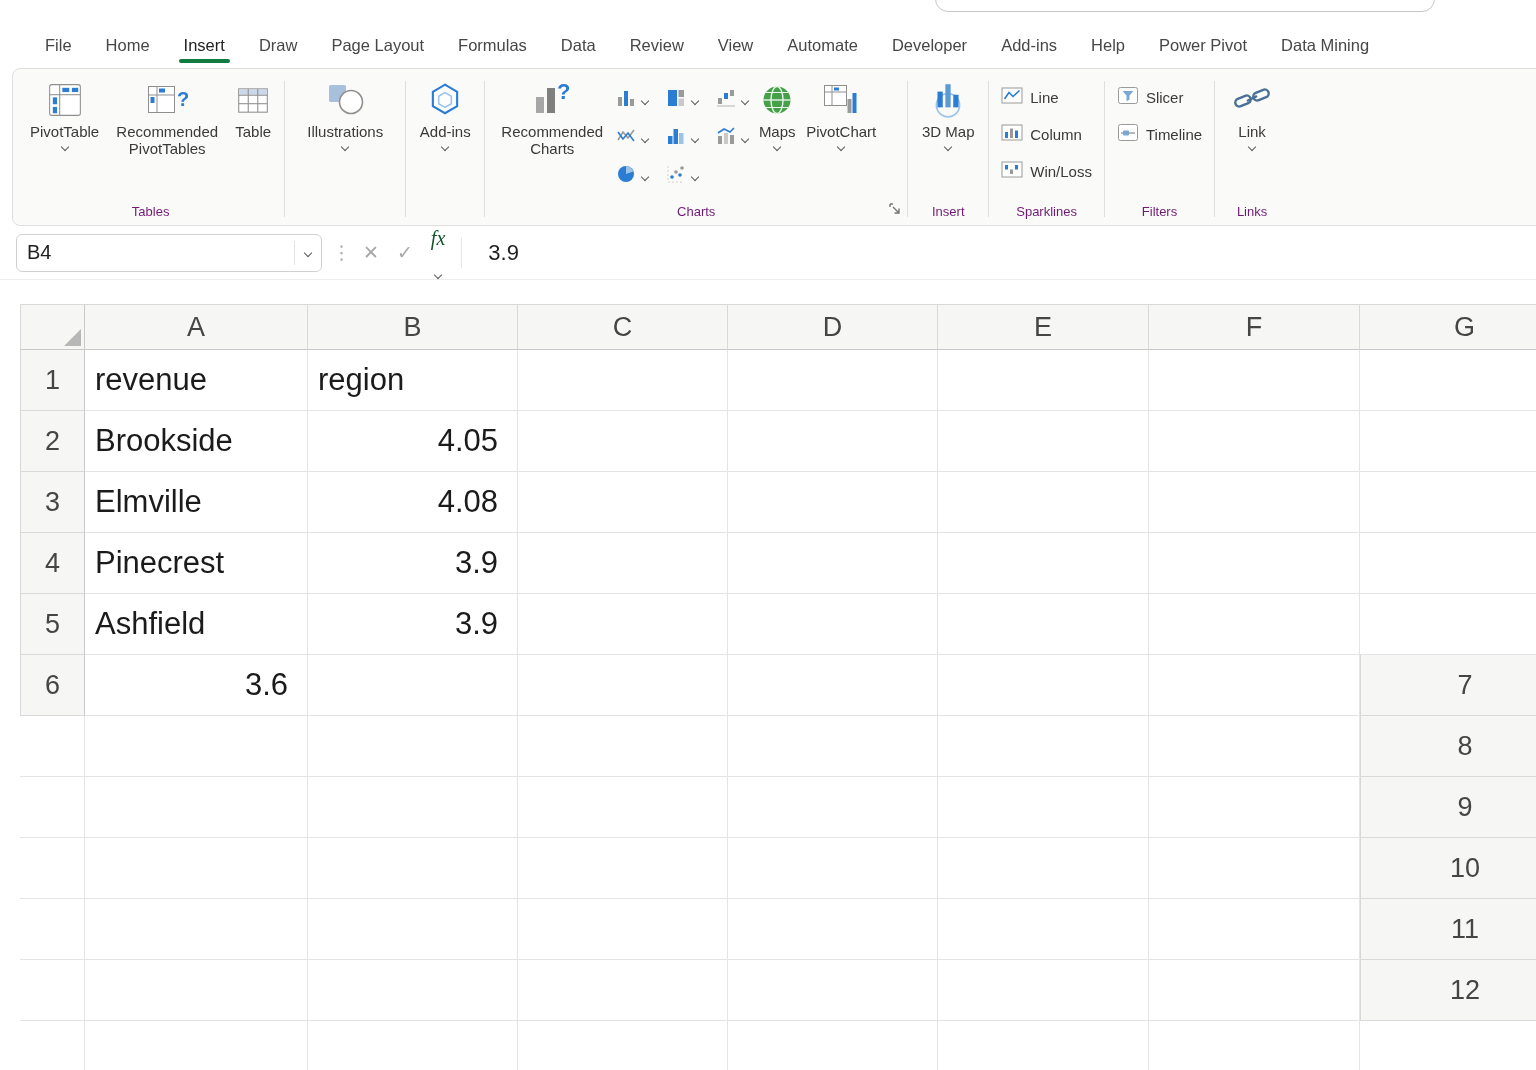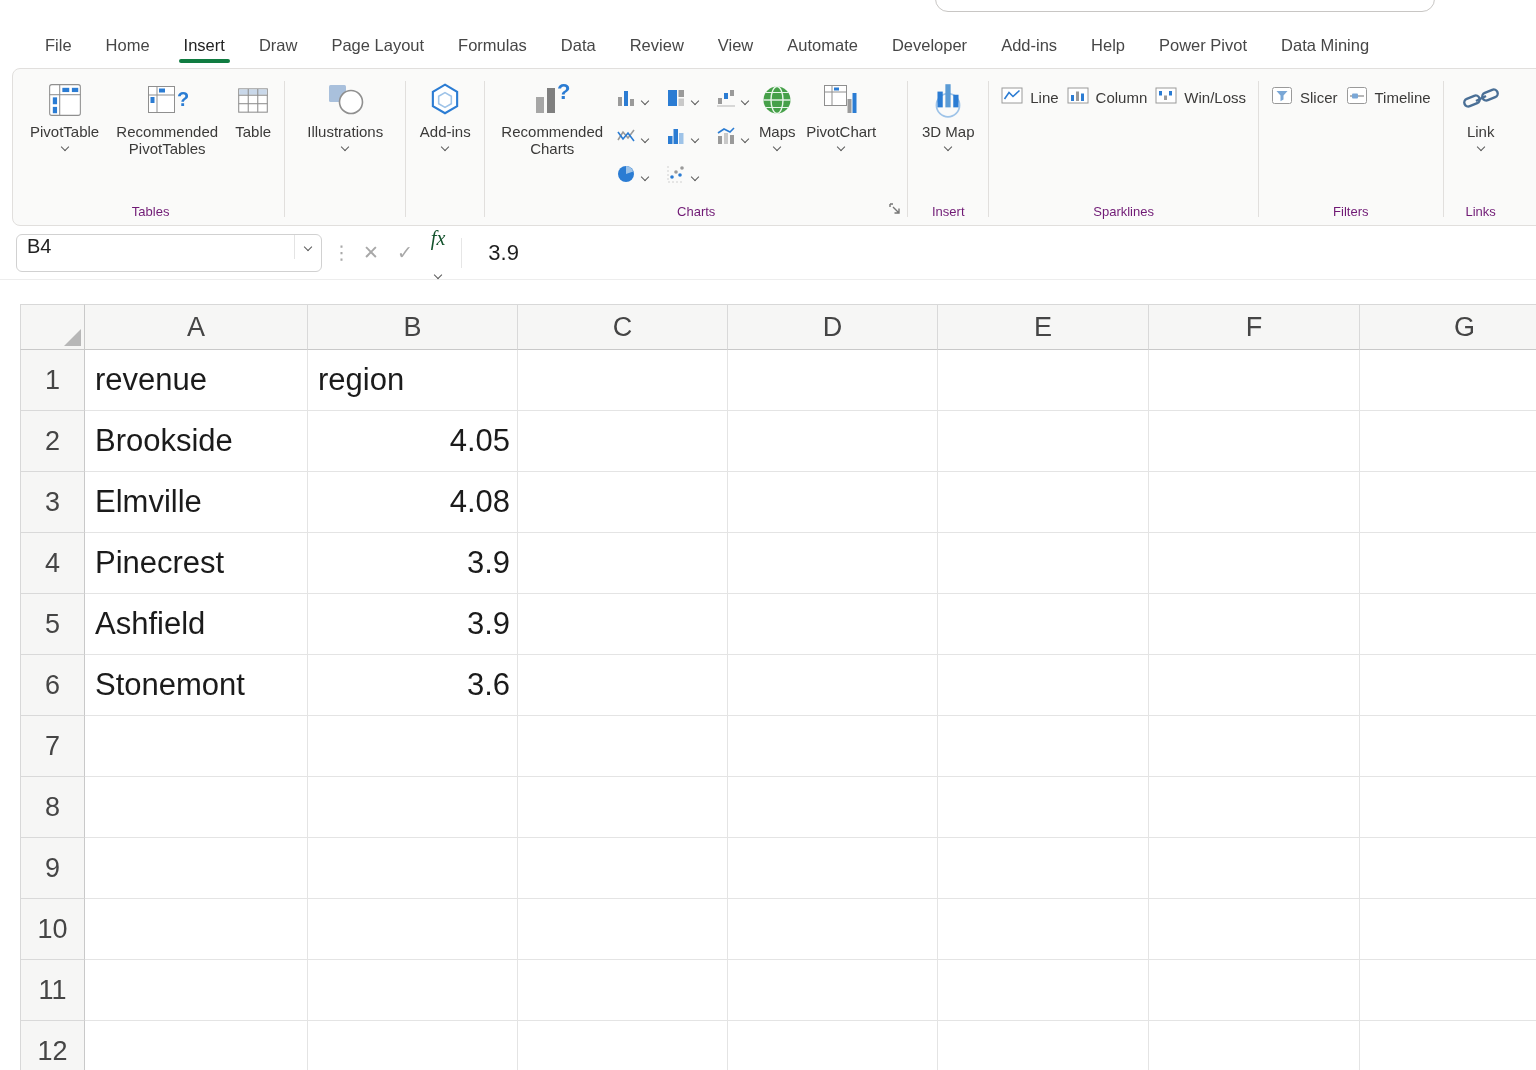--- a/index.html
+++ b/index.html
@@ -32,31 +32,31 @@
     line-height:1.15; border-radius:4px; }
   .bb .ictop { height:40px; display:flex; align-items:center; }
 
   .chev { width:6px; height:6px; border-right:1.4px solid #5a5a5a; border-bottom:1.4px solid #5a5a5a;
     display:inline-block; transform:rotate(45deg); margin-top:1px; flex:none; }
 
   .charts-grid { display:grid; grid-template-columns:repeat(3,auto);
     grid-auto-rows:38px; align-items:center; column-gap:8px; margin-top:4px; }
   .scb { display:flex; align-items:center; gap:6px; padding:4px 5px; border-radius:3px; }
 
-  .vstack { display:flex; justify-content:flex-start; margin-top:2px; }
+  .vstack { display:flex; flex-direction:column; justify-content:flex-start; margin-top:2px; }
   .srow { display:flex; align-items:center; gap:7px; font-size:15px; color:#3b3a39;
     height:37px; padding:0 4px; border-radius:3px; }
 
   .launcher { position:absolute; right:6px; bottom:4px; }
 
   
   .fbar { height:54px; display:flex; align-items:center; padding-left:16px;
     border-bottom:1px solid #ededed; background:#fff; }
   .namebox { width:306px; height:38px; background:#fff; border:1px solid #d1d1d1;
-    border-radius:6px; display:flex; align-items:flex-start; padding:0 10px;
+    border-radius:6px; display:flex; align-items:center; padding:0 10px;
     font-size:20px; color:#222; }
   .namebox .chevwrap { margin-left:auto; padding-left:10px; border-left:1px solid #e4e4e4;
     height:24px; display:flex; align-items:center; }
   .dots { color:#a9a9a9; font-size:19px; margin:0 12px 0 10px; }
   .fxb { display:flex; align-items:center; gap:18px; }
   .fx-x { color:#a8a8a8; font-size:19px; }
   .fx-ok { color:#a8a8a8; font-size:19px; }
   .fx-fn { font-family:"Liberation Serif", serif; font-style:italic; font-size:20px;
     color:#14532d; display:flex; align-items:center; gap:21px;flex-direction:column; }
   .fml-sep { width:1px; height:30px; background:#e6e6e6; margin:0 0 0 16px; }
@@ -74,21 +74,21 @@
     border-bottom:17px solid #b7b7b7; border-left:17px solid transparent; }
   .ch { background:#f6f6f5; border-top:1px solid #d8d8d8; border-right:1px solid #d9d9d9;
     border-bottom:1px solid #c9c9c9; display:flex; align-items:center; justify-content:center;
     font-size:27px; color:#454545; }
   .rh { background:#f6f6f5; border-left:1px solid #d8d8d8; border-right:1px solid #c9c9c9;
     border-bottom:1px solid #d9d9d9; display:flex; align-items:center; justify-content:center;
     font-size:27px; color:#454545; }
   .cell { background:#fff; border-right:1px solid #e4e4e4; border-bottom:1px solid #e4e4e4;
     display:flex; align-items:center; padding:0 10px; font-size:31px; color:#1b1b1b;
     white-space:nowrap; overflow:hidden; }
-  .cell.num { justify-content:flex-end; padding-right:7px; }
+  .cell.num { justify-content:flex-end; padding-right:19px; }
 </style>
 </head>
 <body>
 
 <div class="topstrip">
   <div class="search-remnant"></div>
 </div>
 
 <div class="tab-row">
   <span class="tab">File</span>
@@ -494,21 +494,20 @@
     <div class="cell"></div>
     <div class="rh">5</div>
     <div class="cell">Ashfield</div>
     <div class="cell num">3.9</div>
     <div class="cell"></div>
     <div class="cell"></div>
     <div class="cell"></div>
     <div class="cell"></div>
     <div class="cell"></div>
     <div class="rh">6</div>
-    <div class="cell">Stonemont</div>
     <div class="cell num">3.6</div>
     <div class="cell"></div>
     <div class="cell"></div>
     <div class="cell"></div>
     <div class="cell"></div>
     <div class="cell"></div>
     <div class="rh">7</div>
     <div class="cell"></div>
     <div class="cell"></div>
     <div class="cell"></div>

